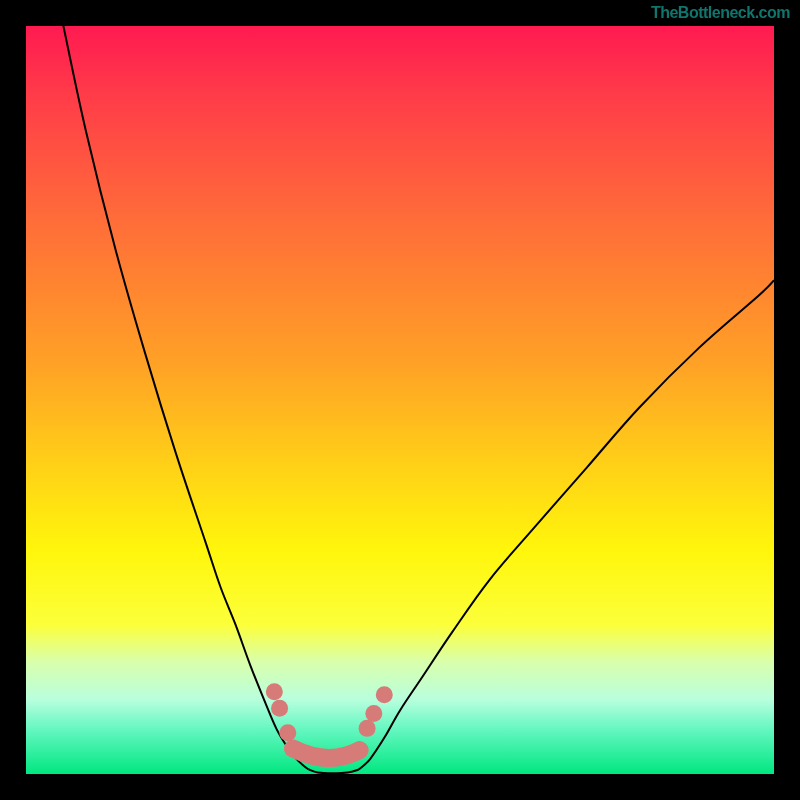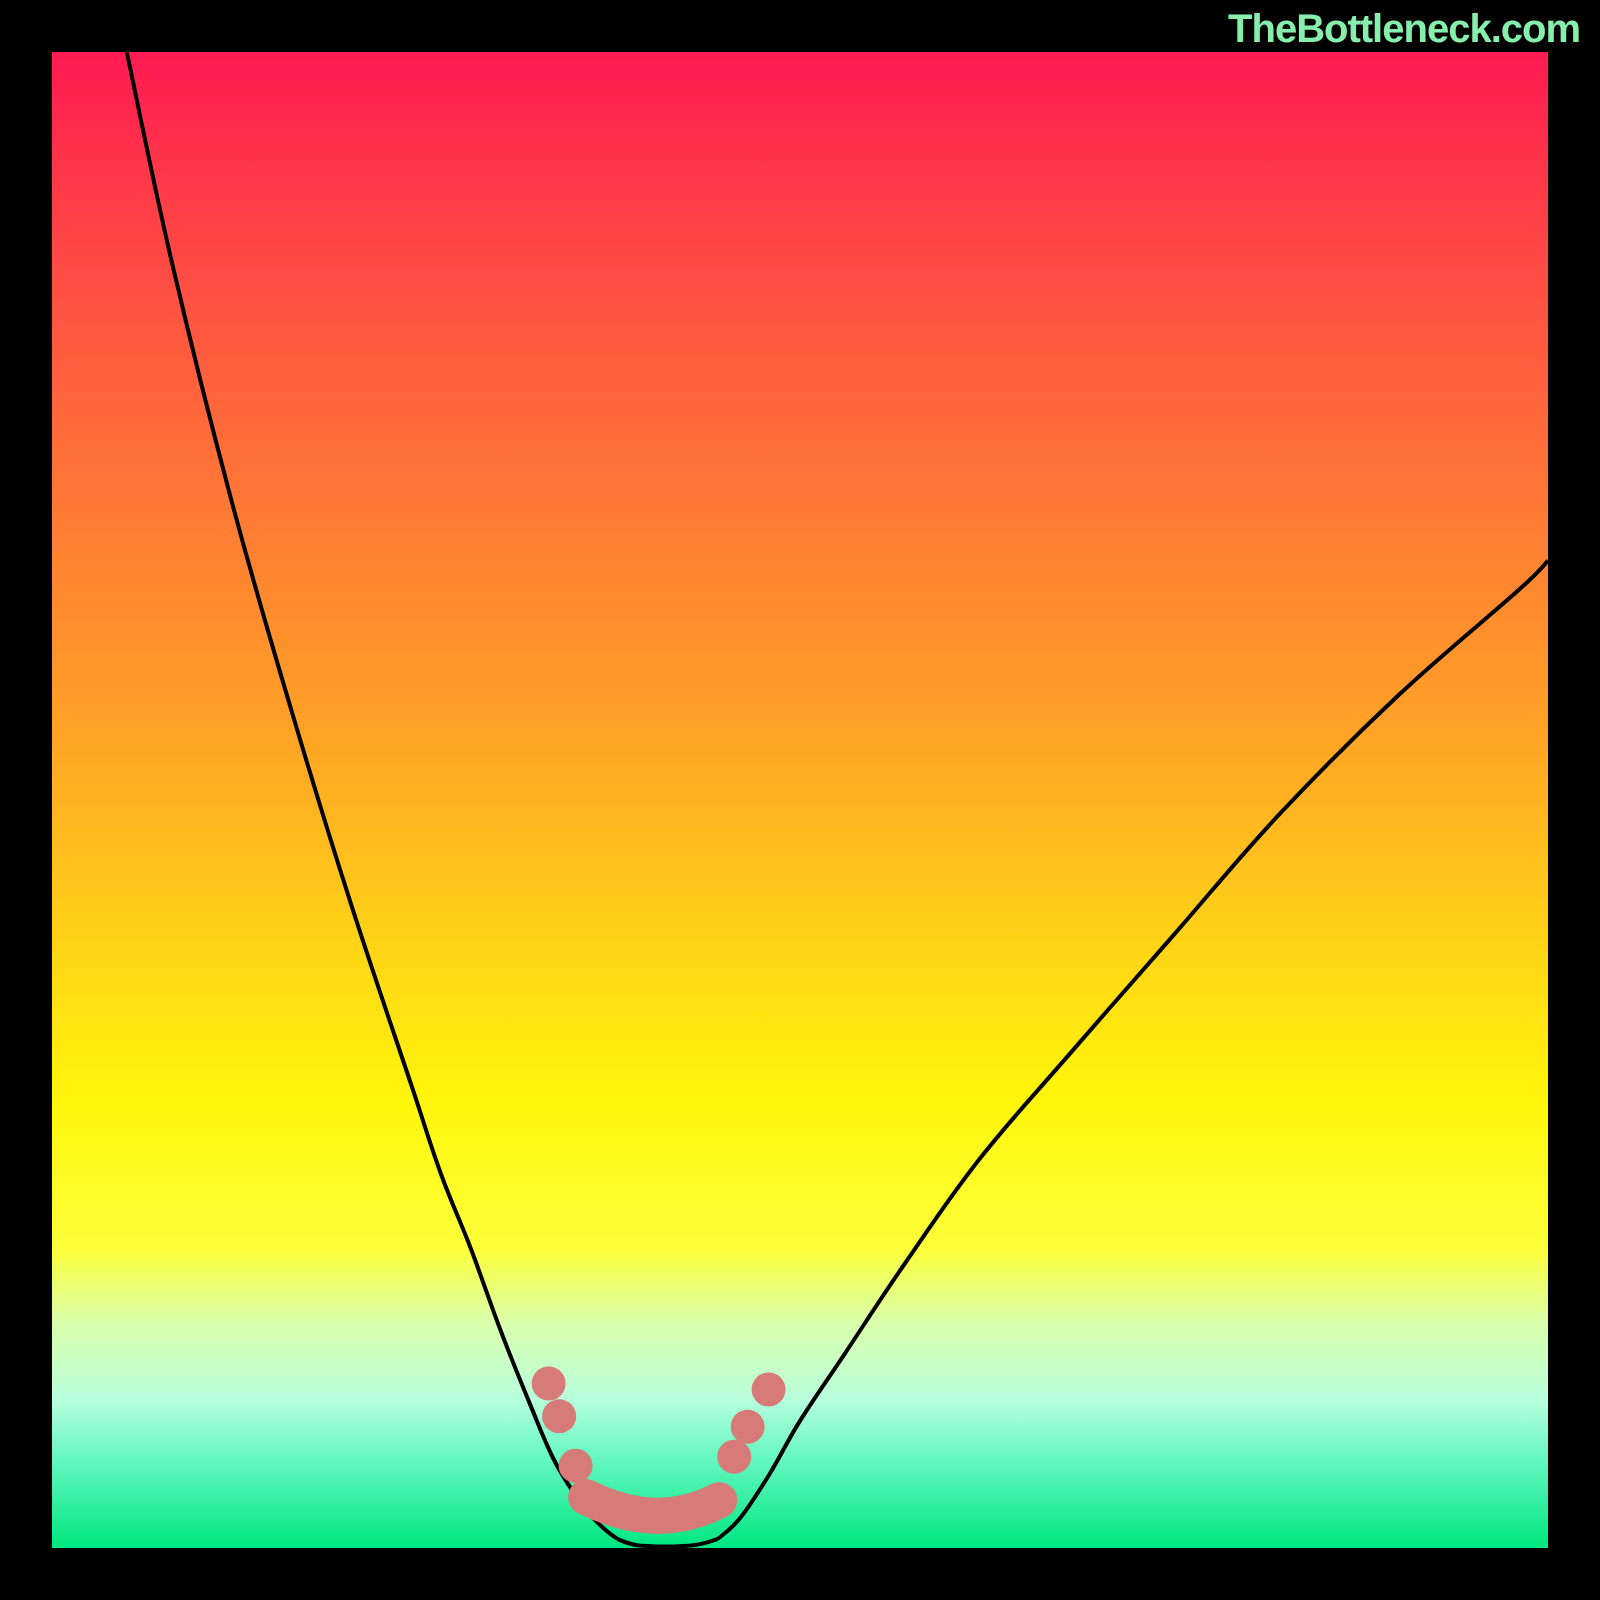--- a/index.html
+++ b/index.html
@@ -36,23 +36,23 @@
       #b9ffdd 90%,
       #65f7c1 94%,
       #00e780 100%
     );
   }
   .watermark {
     position: absolute;
     top: 4px;
     right: 10px;
     font-family: Arial, Helvetica, sans-serif;
-    font-size: 20px;
+    font-size: 16px;
     font-weight: 600;
-    color: #86efac;
+    color: #0f766e;
     user-select: none;
     letter-spacing: -0.5px;
   }
   svg.curves {
     position: absolute;
     top: 0;
     left: 0;
     width: 748px;
     height: 748px;
   }

